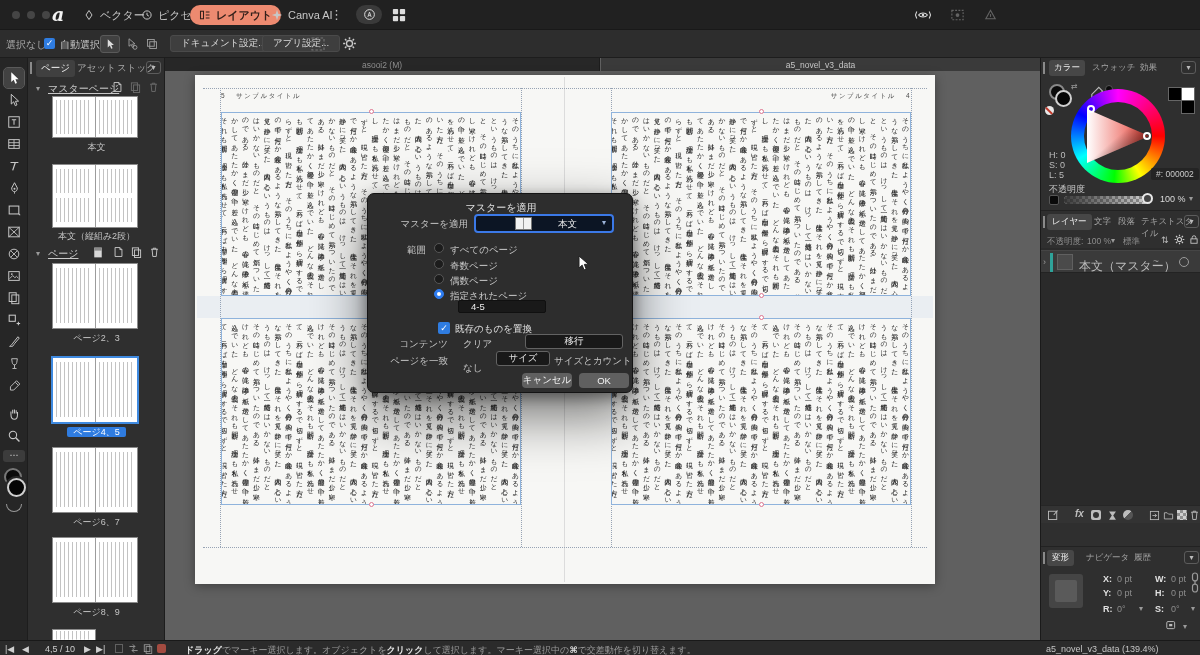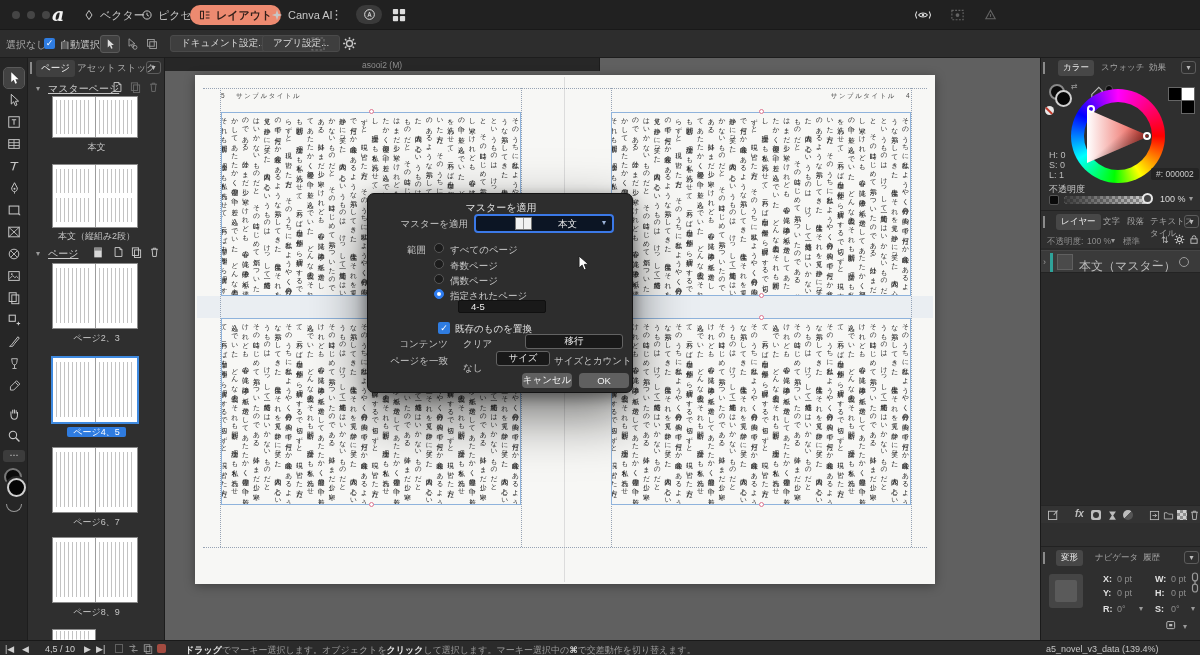--- a/index.html
+++ b/index.html
@@ -61,21 +61,21 @@
   .dropdown{background:#0c1524;border:2px solid #3b79e8;border-radius:4px;height:19px;}
   .radio{width:10px;height:10px;border-radius:50%;background:#1c1c1c;border:1px solid #565656;}
   .radio.on{background:#2e7cf0;border-color:#2e7cf0;}
   .radio.on:after{content:"";display:block;width:4px;height:4px;border-radius:50%;background:#fff;margin:2px auto;}
   .dinput{background:#191919;border-radius:2px;border:1px solid #101010;color:#ececec;font-size:9.5px;padding-left:12px;width:88px;height:13px;}
   .seg{background:#191919;border:1px solid #636363;border-radius:3px;color:#ececec;display:flex;align-items:center;justify-content:center;font-size:9.5px;}
   .dbtn{background:#606060;border-radius:4px;color:#f4f4f4;display:flex;align-items:center;justify-content:center;font-size:9.5px;height:15px;}
 
   
   .rightpanel{left:1040px;top:58px;width:160px;height:582px;background:#2f2f2f;border-left:1px solid #1a1a1a;}
-  .rtab{font-size:8.5px;color:#a5a5a5;padding:2px 5px;border-radius:3px;margin-left:9px;}
+  .rtab{font-size:8.5px;color:#a5a5a5;padding:2px 5px;border-radius:3px;}
   .rtab.active{background:#474747;color:#f0f0f0;}
   .tickbar{width:2px;height:12px;background:#8a8a8a;}
   .swsq{width:12px;height:12px;box-shadow:0 0 0 1px #666;}
   .hslv{font-size:9px;color:#bdbdbd;}
   .hexfield{background:#242424;border-radius:2px;color:#c9c9c9;font-size:8.5px;padding:1px 5px;}
   .checker{background-image:linear-gradient(45deg,#8f8f8f 25%,transparent 25%,transparent 75%,#8f8f8f 75%),linear-gradient(45deg,#8f8f8f 25%,#cfcfcf 25%,#cfcfcf 75%,#8f8f8f 75%);background-size:6px 6px;background-position:0 0,3px 3px;}
   .listarea{background:#2a2a2a;}
   .layerrow{background:#3a3a3a;border-top:1px solid #454545;border-bottom:1px solid #232323;}
   .ficon{color:#bdbdbd;font-size:10px;}
   .flabel{font-size:9px;color:#e0e0e0;font-weight:bold;}
@@ -399,20 +399,23 @@
 
     <div class="a pgthumb" style="left:25px;top:572px;width:42px;height:10px">
         <i></i>
       </div>
   </div>
 
   <div class="a canvas">
     <div class="a doctab" style="left:0;top:0;width:435px;background:#272727;color:#8d8d8d;border-right:1px solid #1c1c1c">
         <span>asooi2 (M)</span>
       </div>
+    <div class="a doctab" style="left:436px;top:0;width:439px;background:#3a3a3a;color:#c6c6c6">
+        <span>a5_novel_v3_data</span>
+      </div>
 
     <div class="a spread">
 
       <div class="a" style="left:369px;top:2px;width:1px;height:505px;background:#dcdcdc"></div>
 
       <div class="a doth" style="left:8px;top:13px;width:724px"></div>
       <div class="a doth" style="left:8px;top:472px;width:724px"></div>
       <div class="a dotv" style="left:25px;top:13px;height:459px"></div>
       <div class="a dotv" style="left:326px;top:13px;height:459px"></div>
       <div class="a dotv" style="left:416px;top:13px;height:459px"></div>
@@ -527,21 +530,21 @@
 
     <div class="a" style="left:30px;top:31px;width:94px;height:94px;border-radius:50%;background:conic-gradient(from 0deg,#f0f 0deg,#f00 90deg,#ff0 150deg,#0f0 185deg,#0ff 240deg,#00f 300deg,#f0f 360deg)">
       <div class="a" style="left:13px;top:13px;width:68px;height:68px;border-radius:50%;background:#2f2f2f"></div>
       <div class="a" style="left:16px;top:20px;width:62px;height:54px;clip-path:polygon(100% 50%,0 0,0 100%);background:linear-gradient(to bottom right,rgba(0,0,0,0) 50%,rgba(0,0,0,.9)),linear-gradient(to right,#fff,#e83a2f)"></div>
       <div class="a" style="left:16px;top:16px;width:8px;height:8px;border-radius:50%;border:2px solid #fff"></div>
       <div class="a" style="left:72px;top:43px;width:8px;height:8px;border-radius:50%;border:2px solid #fff"></div>
     </div>
 
     <div class="a hslv" style="left:8px;top:92px">H: 0</div>
     <div class="a hslv" style="left:8px;top:102px">S: 0</div>
-    <div class="a hslv" style="left:8px;top:112px">L: 1</div>
+    <div class="a hslv" style="left:8px;top:112px">L: 5</div>
     <div class="a hexfield" style="left:110px;top:110px"><span>#: 000002</span></div>
 
     <div class="a" style="left:8px;top:125px;color:#c9c9c9;font-size:9px">不透明度</div>
     <div class="a" style="left:8px;top:137px;width:10px;height:10px;background:#0a0a0a;border-radius:2px;border:1px solid #555"></div>
     <div class="a checker" style="left:23px;top:138px;width:84px;height:8px;border-radius:4px;overflow:hidden">
       <div style="width:100%;height:100%;background:linear-gradient(to right,rgba(35,35,35,.85),rgba(35,35,35,0))"></div>
     </div>
     <div class="a" style="left:101px;top:135px;width:11px;height:11px;border-radius:50%;border:2px solid #e8e8e8;background:#444"></div>
     <div class="a tx" style="left:119px;top:136px;color:#dcdcdc;font-size:9px">100 %</div>
     <div class="a chev" style="left:148px;top:136px">▾</div>

